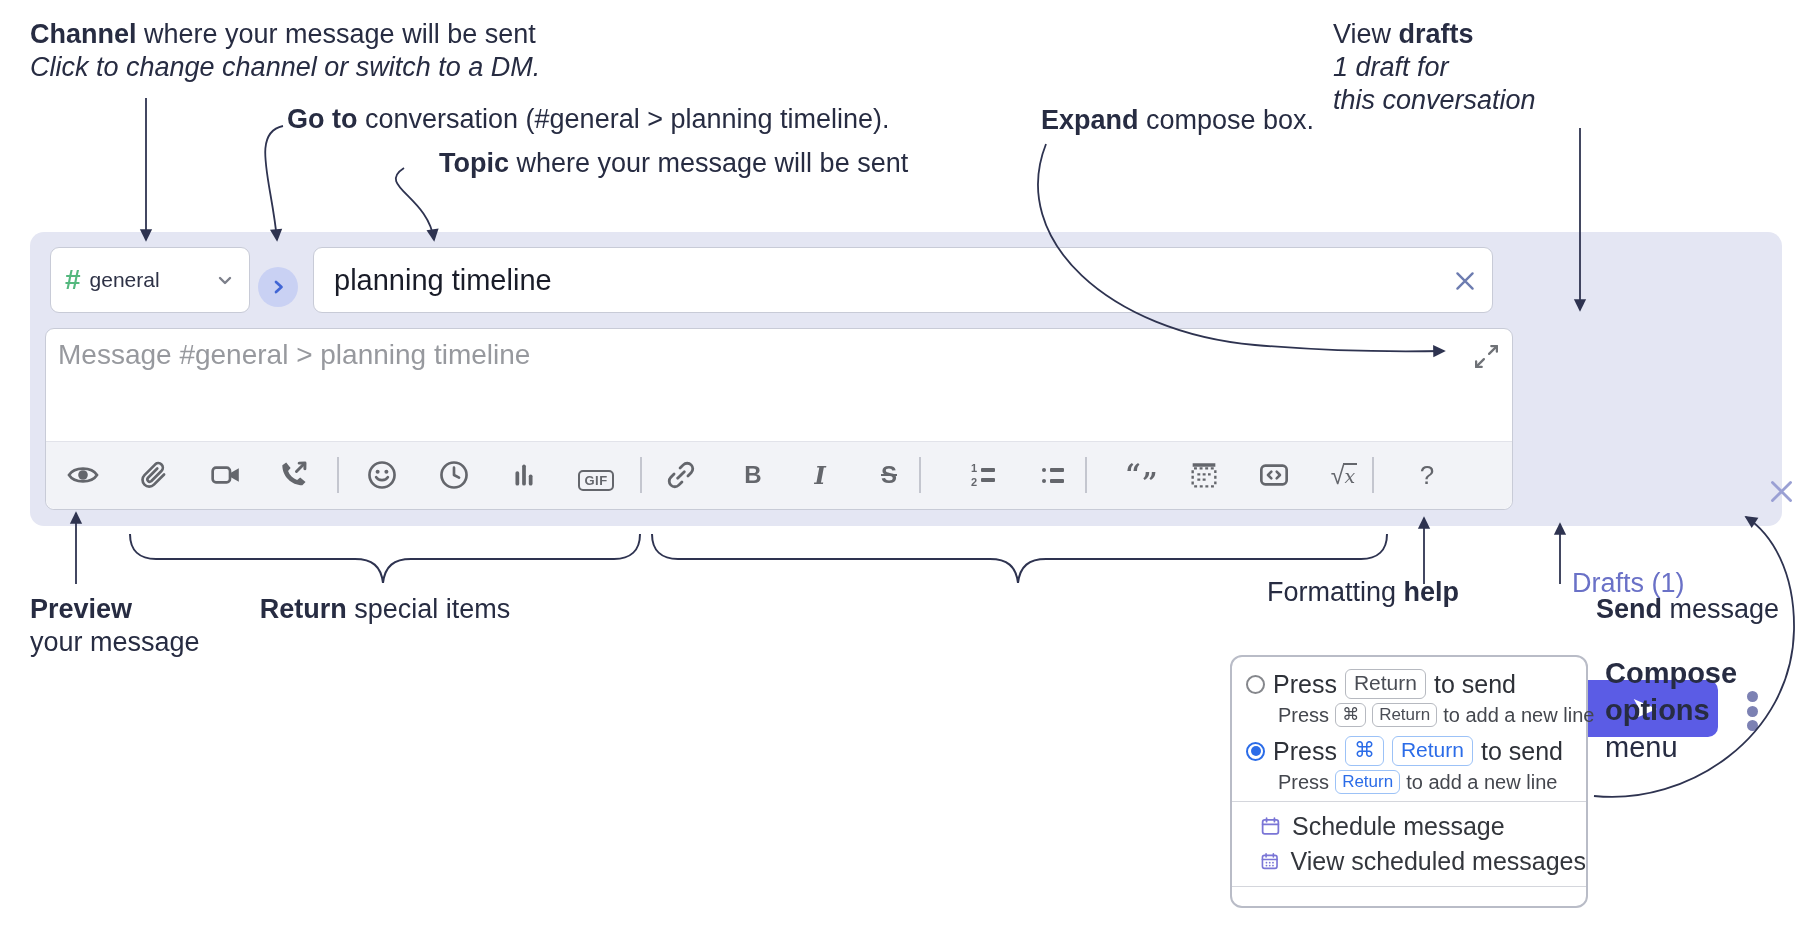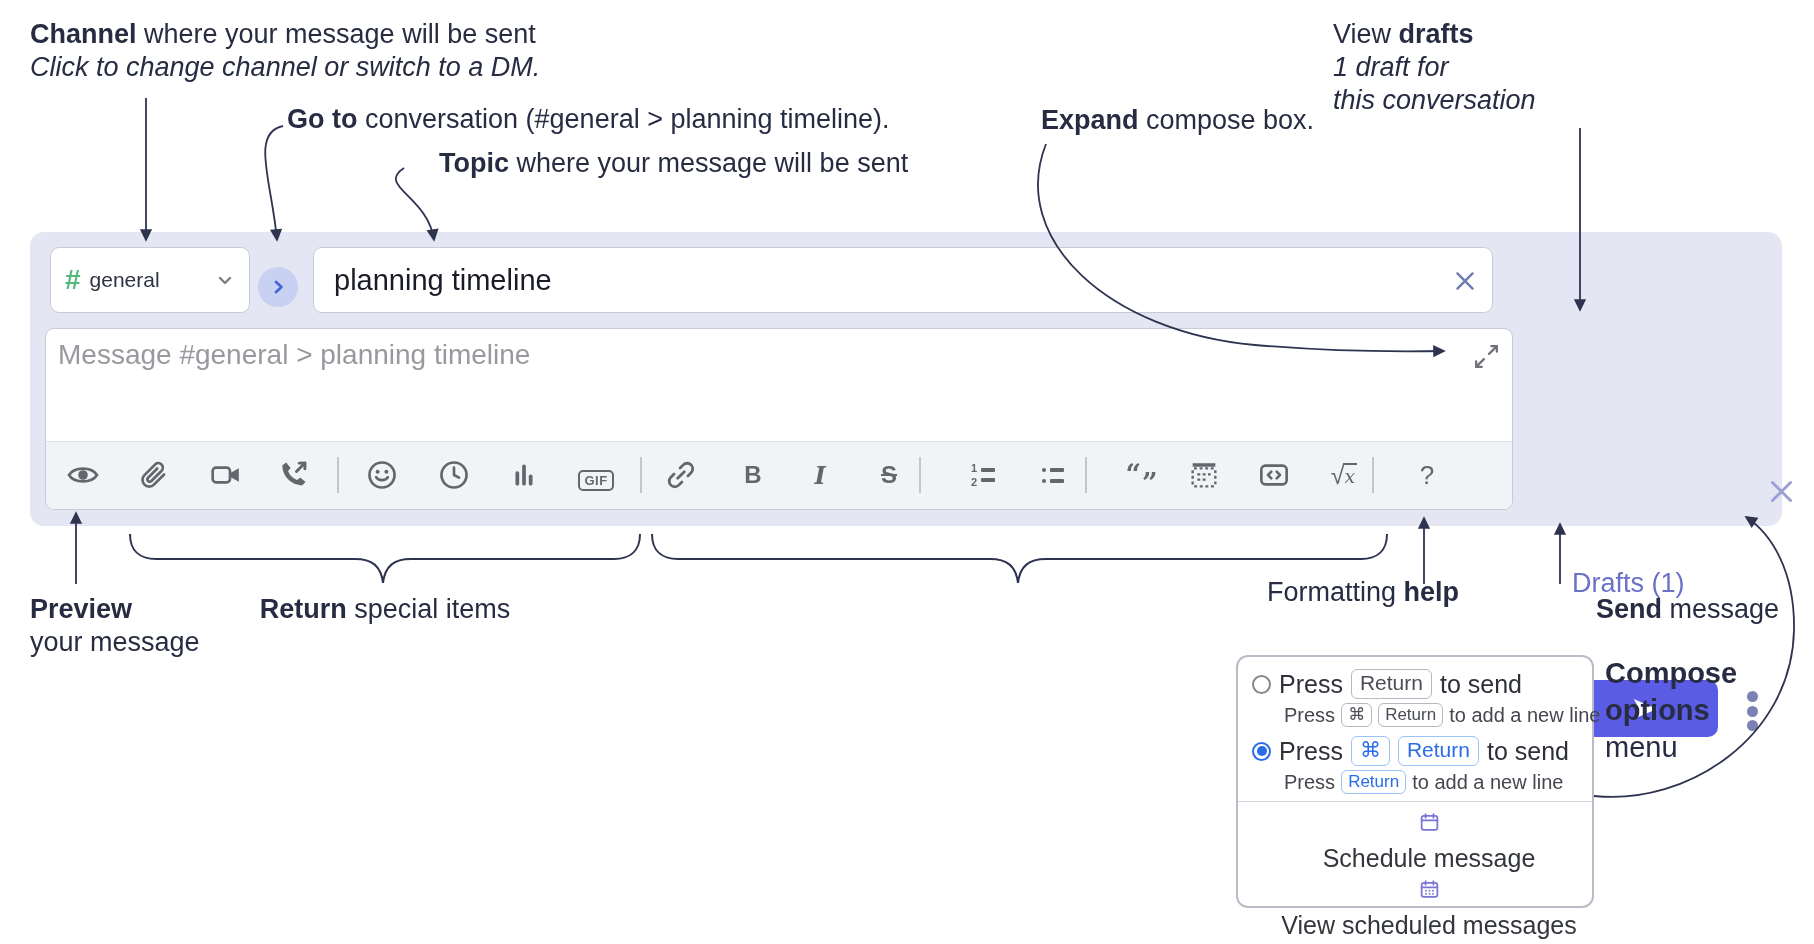--- a/index.html
+++ b/index.html
@@ -44,31 +44,31 @@
   
   #draftslink{position:absolute;left:1542px;top:336px;font-size:27px;color:#6a71c7;cursor:pointer;}
   #sendbtn{position:absolute;left:1542px;top:448px;width:146px;height:57px;background:#5b5ce5;border:none;border-radius:10px;
            display:flex;align-items:center;justify-content:center;cursor:pointer;}
   #morebtn{position:absolute;left:1709px;top:459px;width:26px;height:40px;display:flex;flex-direction:column;
            align-items:center;justify-content:space-between;cursor:pointer;}
   #morebtn span{width:11px;height:11px;border-radius:50%;background:#7c81b3;}
   #closebtn{position:absolute;left:1736px;top:244px;cursor:pointer;line-height:0;}
   
   #popup{position:absolute;left:1230px;top:655px;width:358px;height:253px;background:#fff;border:2px solid #b9bcc7;
-         border-radius:12px;box-sizing:border-box;font-size:25px;color:#2e3138;margin-left:6px;}
+         border-radius:12px;box-sizing:border-box;font-size:25px;color:#2e3138;}
   .prow{display:flex;align-items:center;gap:8px;padding:0 0 0 14px;white-space:nowrap;}
   .psub{display:flex;align-items:center;gap:6px;padding-left:46px;font-size:20px;color:#44474e;white-space:nowrap;}
   .key{border:1.5px solid #b6b9c0;border-radius:6px;padding:0px 8px 2px 8px;font-size:21px;color:#4a4d55;background:#fff;line-height:26px;}
   .key.sm{font-size:17px;padding:0 6px 1px 6px;line-height:21px;}
   .key.blue{border-color:#9cc2f7;color:#2b6ce8;}
   .radio{width:19px;height:19px;border-radius:50%;border:2px solid #85878c;box-sizing:border-box;flex:none;cursor:pointer;}
   .radio.sel{border-color:#2b6ce8;position:relative;}
   .radio.sel::after{content:"";position:absolute;left:2.5px;top:2.5px;width:10px;height:10px;border-radius:50%;background:#2b6ce8;}
   .mdiv{border-top:1.5px solid #d4d6dc;margin:7px 0;}
-  .mitem{display:flex;align-items:center;gap:11px;padding:3px 0 3px 28px;font-size:25px;color:#33363c;cursor:pointer;white-space:nowrap;flex-direction:column;}
+  .mitem{display:flex;align-items:center;gap:11px;padding:3px 0 3px 28px;font-size:25px;color:#33363c;cursor:pointer;white-space:nowrap;}
   
   #overlay{position:absolute;left:0;top:0;z-index:50;pointer-events:none;}
 </style>
 </head>
 <body>
 
 <div id="page">
 
   <div class="ann" style="left:30px;top:18px;">
     <div><b>Channel</b><span> where your message will be sent</span></div>

